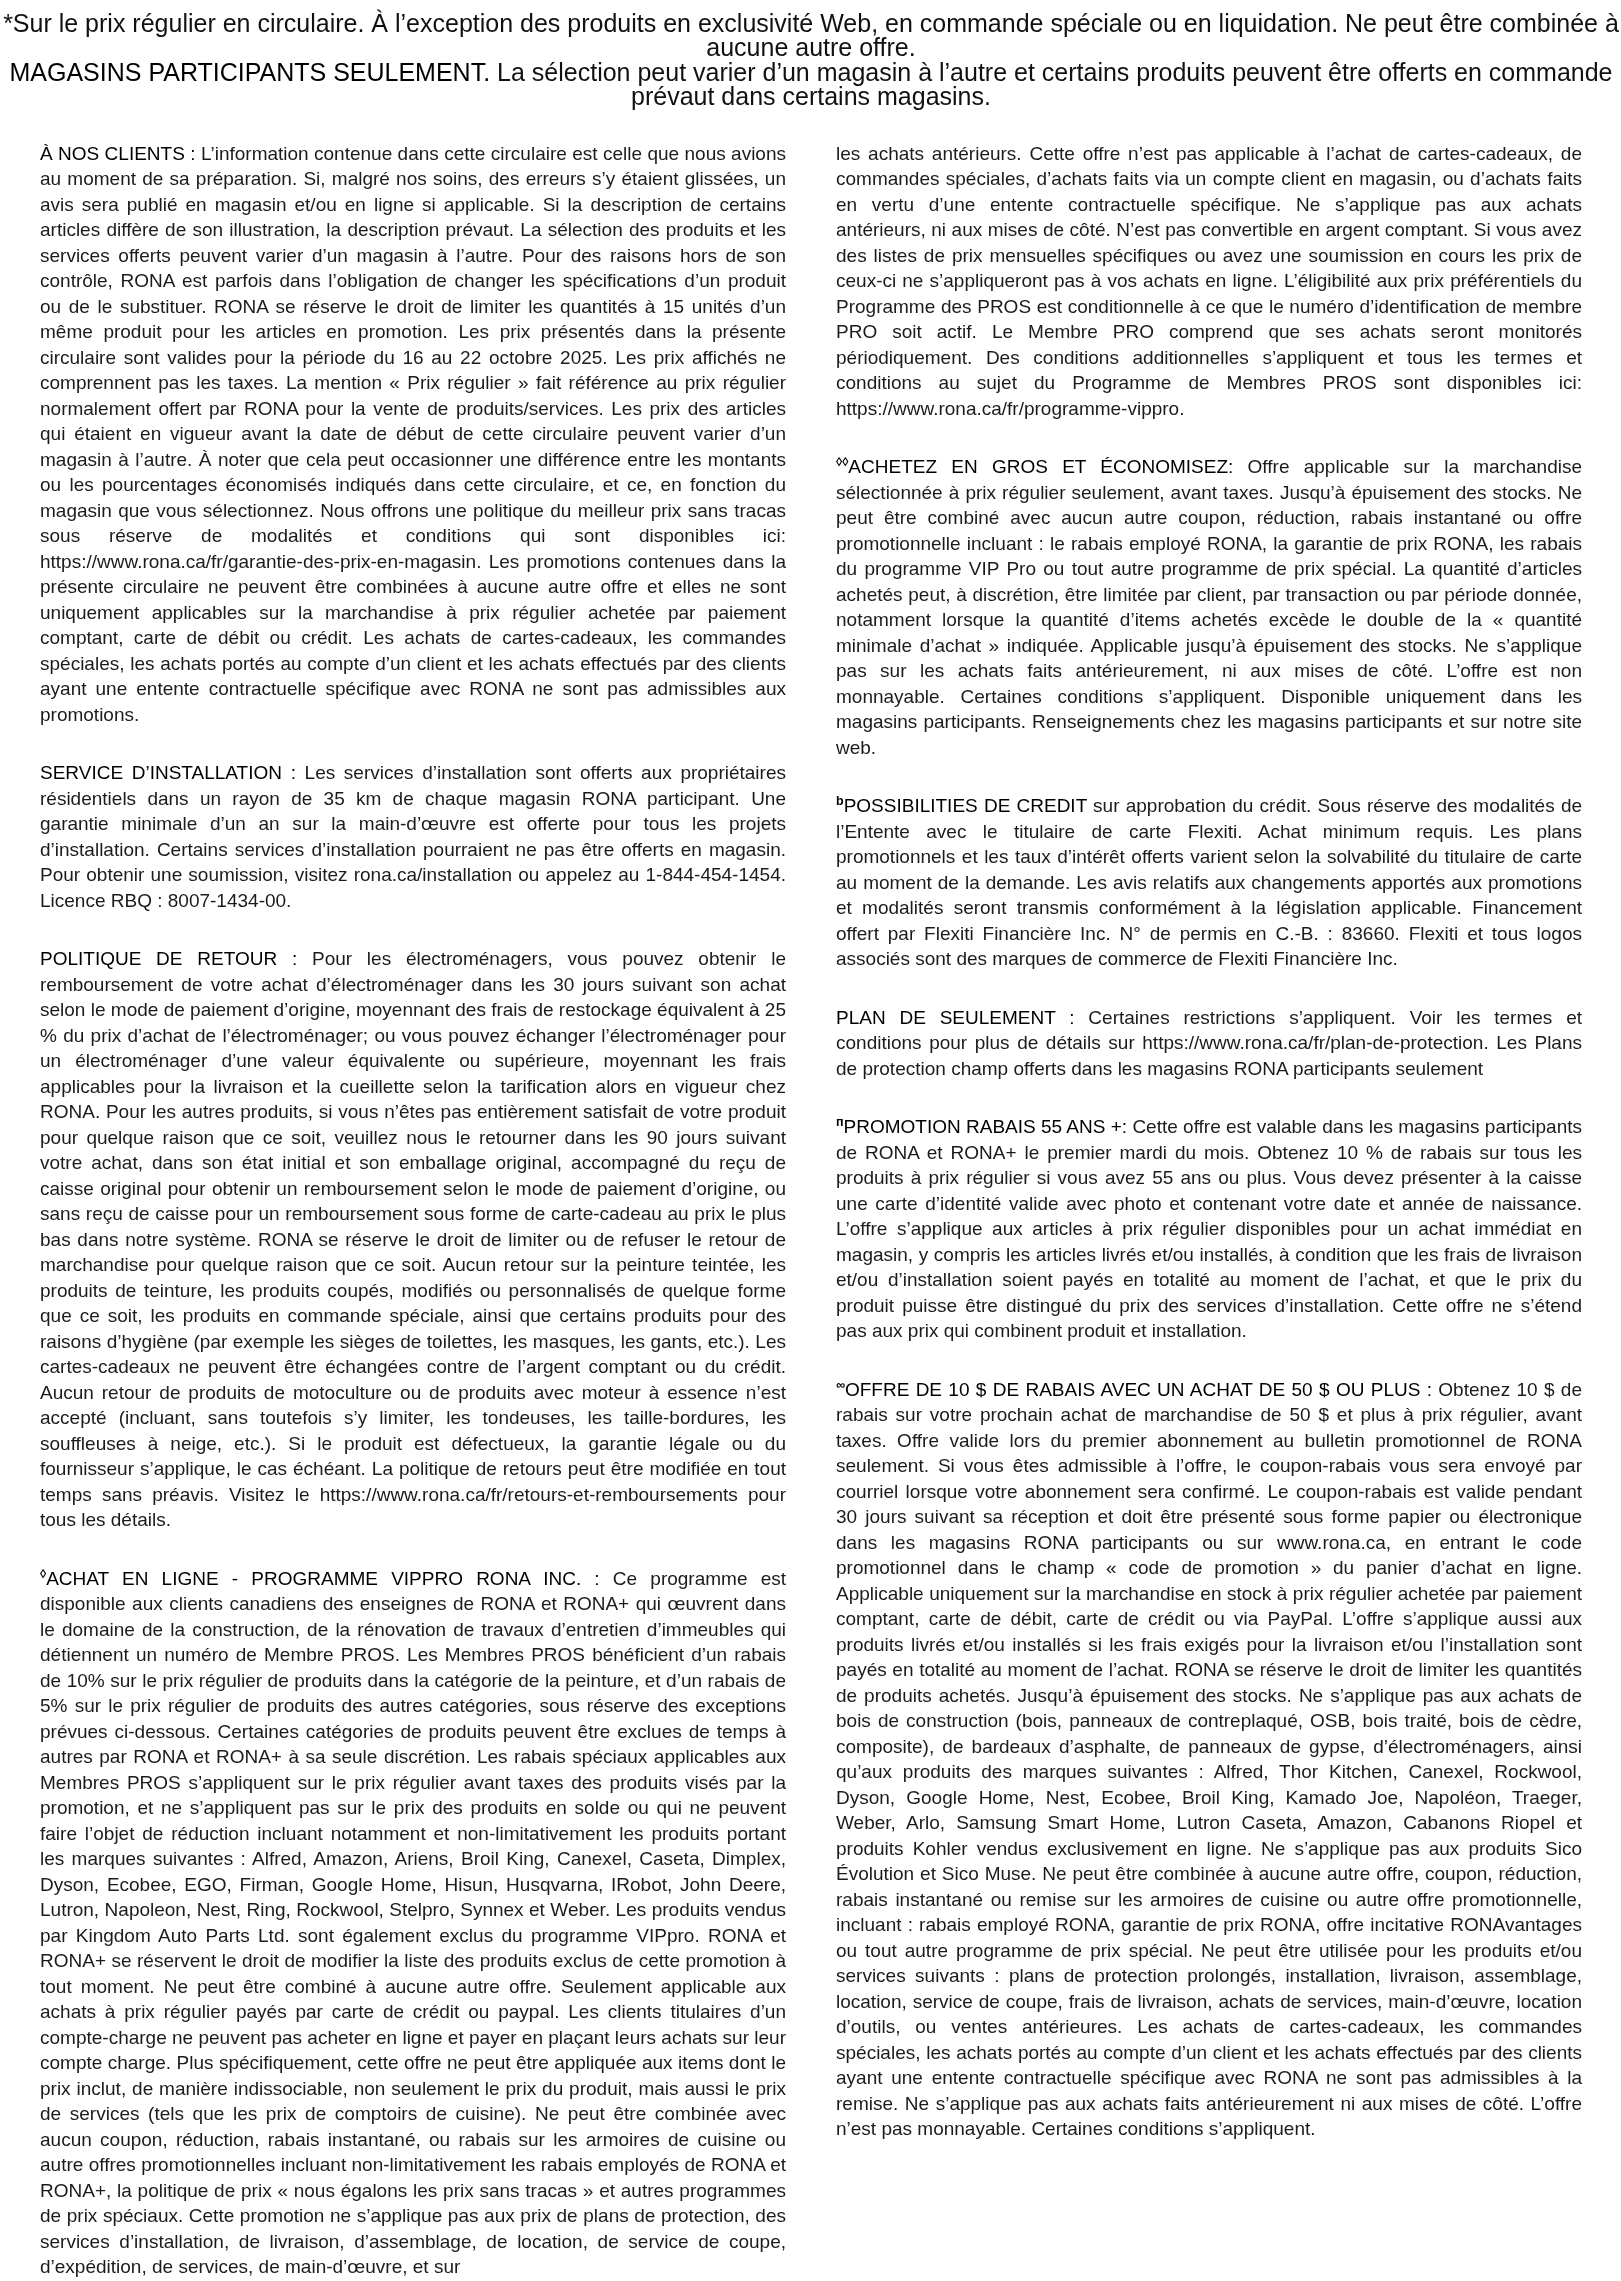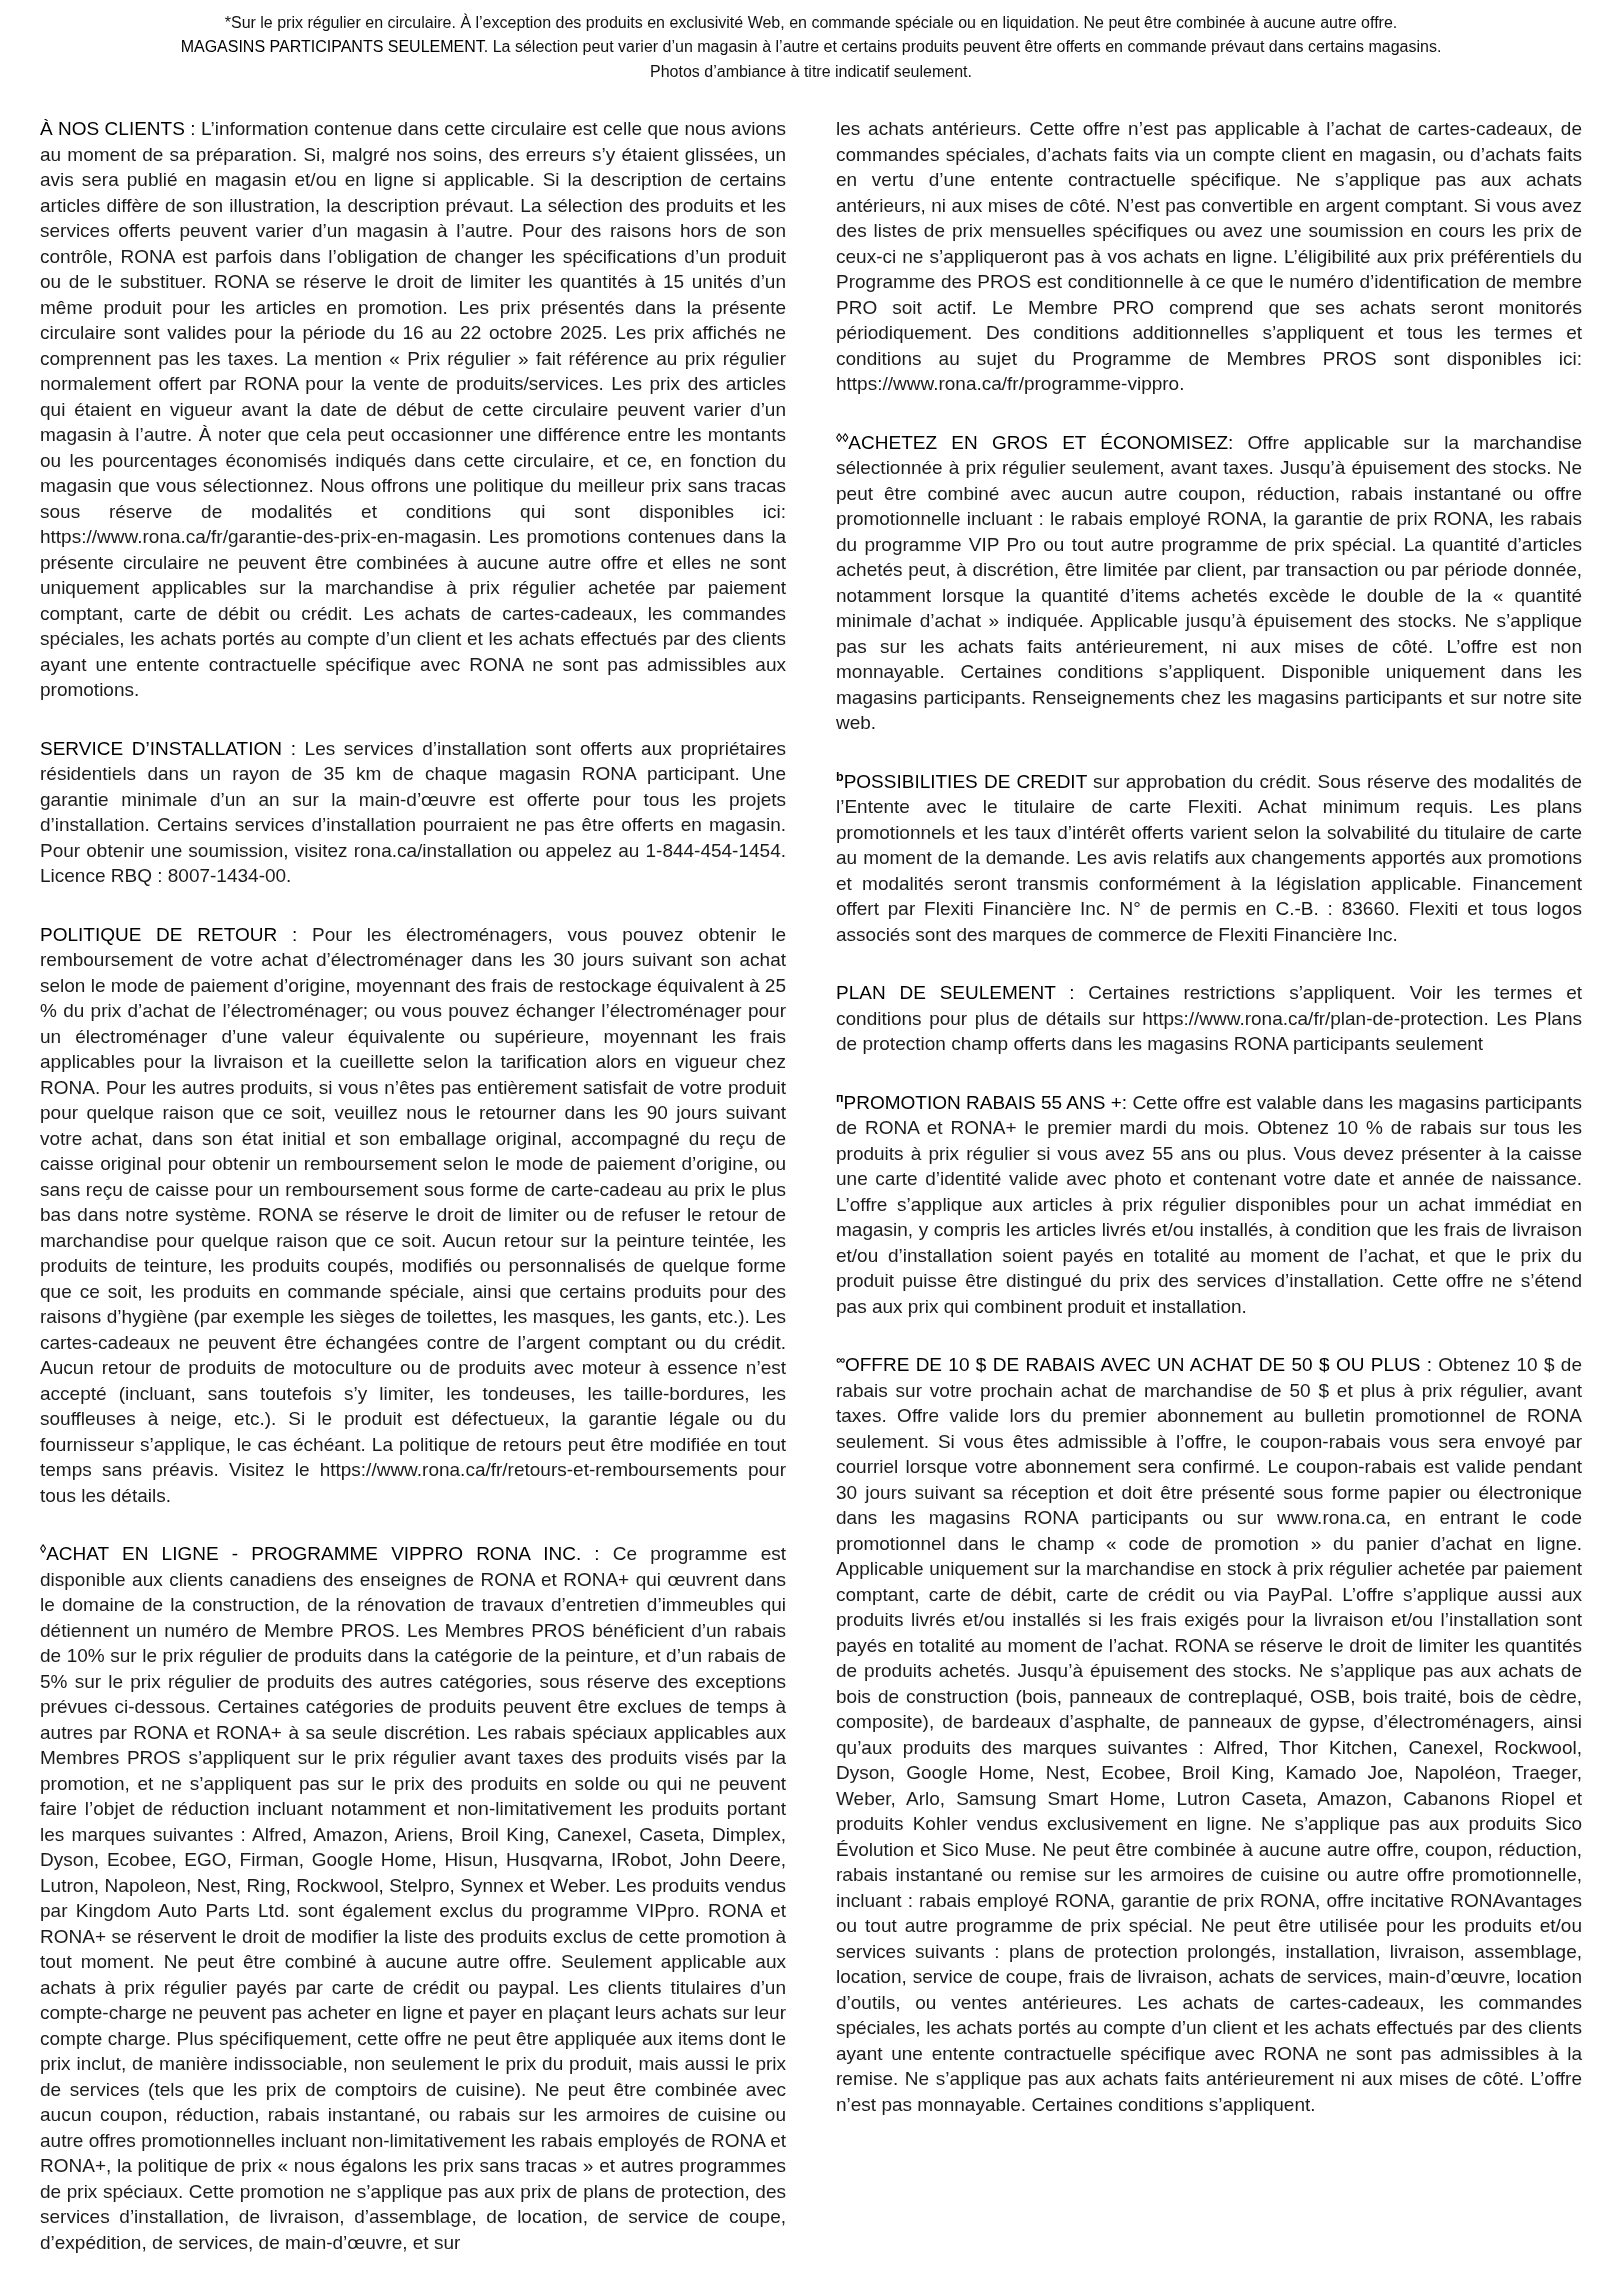--- a/index.html
+++ b/index.html
@@ -8,21 +8,21 @@
     width: 1622px;
     height: 2281px;
     overflow: hidden;
     font-family: "Liberation Sans", "DejaVu Sans", sans-serif;
     color: #1b1b1b;
     -webkit-font-smoothing: antialiased;
   }
   .header {
     padding-top: 10.7px;
     text-align: center;
-    font-size: 16px;
+    font-size: 25px;
     line-height: 24.5px;
     color: #111111;
   }
   .header strong { font-weight: 400; color: #000000; }
   .cols {
     display: flex;
     gap: 50px;
     padding: 0 40px;
     margin-top: 32px;
   }
@@ -44,21 +44,20 @@
   }
 </style>
 </head>
 <body>
 
 <div class="page">
 
   <header class="header">
     <p>*Sur le prix régulier en circulaire. À l’exception des produits en exclusivité Web, en commande spéciale ou en liquidation. Ne peut être combinée à aucune autre offre.</p>
     <p><strong>MAGASINS PARTICIPANTS SEULEMENT.</strong><span> La sélection peut varier d’un magasin à l’autre et certains produits peuvent être offerts en commande prévaut dans certains magasins.</span></p>
-    <p>Photos d’ambiance à titre indicatif seulement.</p>
   </header>
 
   <main class="cols">
     <section class="col" id="col-left">
         <p class="para"><strong class="title">À NOS CLIENTS :</strong> <span>L’information contenue dans cette circulaire est celle que nous avions au moment de sa préparation. Si, malgré nos soins, des erreurs s’y étaient glissées, un avis sera publié en magasin et/ou en ligne si applicable. Si la description de certains articles diffère de son illustration, la description prévaut. La sélection des produits et les services offerts peuvent varier d’un magasin à l’autre. Pour des raisons hors de son contrôle, RONA est parfois dans l’obligation de changer les spécifications d’un produit ou de le substituer. RONA se réserve le droit de limiter les quantités à 15 unités d’un même produit pour les articles en promotion. Les prix présentés dans la présente circulaire sont valides pour la période du 16 au 22 octobre 2025. Les prix affichés ne comprennent pas les taxes. La mention « Prix régulier » fait référence au prix régulier normalement offert par RONA pour la vente de produits/services. Les prix des articles qui étaient en vigueur avant la date de début de cette circulaire peuvent varier d’un magasin à l’autre. À noter que cela peut occasionner une différence entre les montants ou les pourcentages économisés indiqués dans cette circulaire, et ce, en fonction du magasin que vous sélectionnez. Nous offrons une politique du meilleur prix sans tracas sous réserve de modalités et conditions qui sont disponibles ici: https://www.rona.ca/fr/garantie-des-prix-en-magasin. Les promotions contenues dans la présente circulaire ne peuvent être combinées à aucune autre offre et elles ne sont uniquement applicables sur la marchandise à prix régulier achetée par paiement comptant, carte de débit ou crédit. Les achats de cartes-cadeaux, les commandes spéciales, les achats portés au compte d’un client et les achats effectués par des clients ayant une entente contractuelle spécifique avec RONA ne sont pas admissibles aux promotions.</span></p>
         <p class="para"><strong class="title">SERVICE D’INSTALLATION :</strong> <span>Les services d’installation sont offerts aux propriétaires résidentiels dans un rayon de 35 km de chaque magasin RONA participant. Une garantie minimale d’un an sur la main-d’œuvre est offerte pour tous les projets d’installation. Certains services d’installation pourraient ne pas être offerts en magasin. Pour obtenir une soumission, visitez rona.ca/installation ou appelez au 1-844-454-1454. Licence RBQ : 8007-1434-00.</span></p>
         <p class="para"><strong class="title">POLITIQUE DE RETOUR :</strong> <span>Pour les électroménagers, vous pouvez obtenir le remboursement de votre achat d’électroménager dans les 30 jours suivant son achat selon le mode de paiement d’origine, moyennant des frais de restockage équivalent à 25 % du prix d’achat de l’électroménager; ou vous pouvez échanger l’électroménager pour un électroménager d’une valeur équivalente ou supérieure, moyennant les frais applicables pour la livraison et la cueillette selon la tarification alors en vigueur chez RONA. Pour les autres produits, si vous n’êtes pas entièrement satisfait de votre produit pour quelque raison que ce soit, veuillez nous le retourner dans les 90 jours suivant votre achat, dans son état initial et son emballage original, accompagné du reçu de caisse original pour obtenir un remboursement selon le mode de paiement d’origine, ou sans reçu de caisse pour un remboursement sous forme de carte-cadeau au prix le plus bas dans notre système. RONA se réserve le droit de limiter ou de refuser le retour de marchandise pour quelque raison que ce soit. Aucun retour sur la peinture teintée, les produits de teinture, les produits coupés, modifiés ou personnalisés de quelque forme que ce soit, les produits en commande spéciale, ainsi que certains produits pour des raisons d’hygiène (par exemple les sièges de toilettes, les masques, les gants, etc.). Les cartes-cadeaux ne peuvent être échangées contre de l’argent comptant ou du crédit. Aucun retour de produits de motoculture ou de produits avec moteur à essence n’est accepté (incluant, sans toutefois s’y limiter, les tondeuses, les taille-bordures, les souffleuses à neige, etc.). Si le produit est défectueux, la garantie légale ou du fournisseur s’applique, le cas échéant. La politique de retours peut être modifiée en tout temps sans préavis. Visitez le https://www.rona.ca/fr/retours-et-remboursements pour tous les détails.</span></p>
         <p class="para"><span class="marker">◊</span><strong class="title">ACHAT EN LIGNE - PROGRAMME VIPPRO RONA INC. :</strong> <span>Ce programme est disponible aux clients canadiens des enseignes de RONA et RONA+ qui œuvrent dans le domaine de la construction, de la rénovation de travaux d’entretien d’immeubles qui détiennent un numéro de Membre PROS. Les Membres PROS bénéficient d’un rabais de 10% sur le prix régulier de produits dans la catégorie de la peinture, et d’un rabais de 5% sur le prix régulier de produits des autres catégories, sous réserve des exceptions prévues ci-dessous. Certaines catégories de produits peuvent être exclues de temps à autres par RONA et RONA+ à sa seule discrétion. Les rabais spéciaux applicables aux Membres PROS s’appliquent sur le prix régulier avant taxes des produits visés par la promotion, et ne s’appliquent pas sur le prix des produits en solde ou qui ne peuvent faire l’objet de réduction incluant notamment et non-limitativement les produits portant les marques suivantes : Alfred, Amazon, Ariens, Broil King, Canexel, Caseta, Dimplex, Dyson, Ecobee, EGO, Firman, Google Home, Hisun, Husqvarna, IRobot, John Deere, Lutron, Napoleon, Nest, Ring, Rockwool, Stelpro, Synnex et Weber. Les produits vendus par Kingdom Auto Parts Ltd. sont également exclus du programme VIPpro. RONA et RONA+ se réservent le droit de modifier la liste des produits exclus de cette promotion à tout moment. Ne peut être combiné à aucune autre offre. Seulement applicable aux achats à prix régulier payés par carte de crédit ou paypal. Les clients titulaires d’un compte-charge ne peuvent pas acheter en ligne et payer en plaçant leurs achats sur leur compte charge. Plus spécifiquement, cette offre ne peut être appliquée aux items dont le prix inclut, de manière indissociable, non seulement le prix du produit, mais aussi le prix de services (tels que les prix de comptoirs de cuisine). Ne peut être combinée avec aucun coupon, réduction, rabais instantané, ou rabais sur les armoires de cuisine ou autre offres promotionnelles incluant non-limitativement les rabais employés de RONA et RONA+, la politique de prix « nous égalons les prix sans tracas » et autres programmes de prix spéciaux. Cette promotion ne s’applique pas aux prix de plans de protection, des services d’installation, de livraison, d’assemblage, de location, de service de coupe, d’expédition, de services, de main-d’œuvre, et sur</span></p>
       </section>
     <section class="col" id="col-right">

